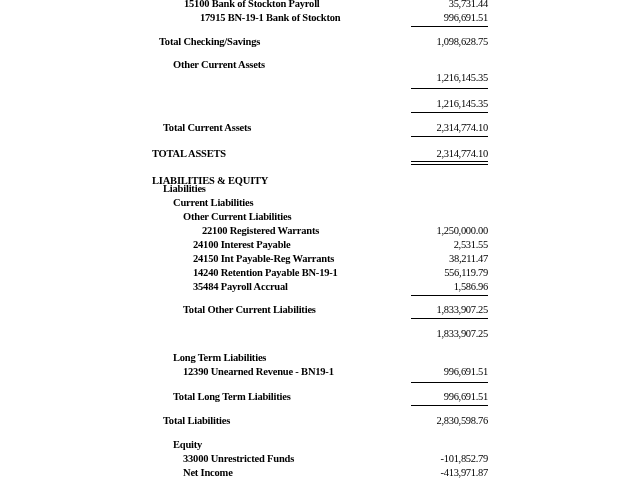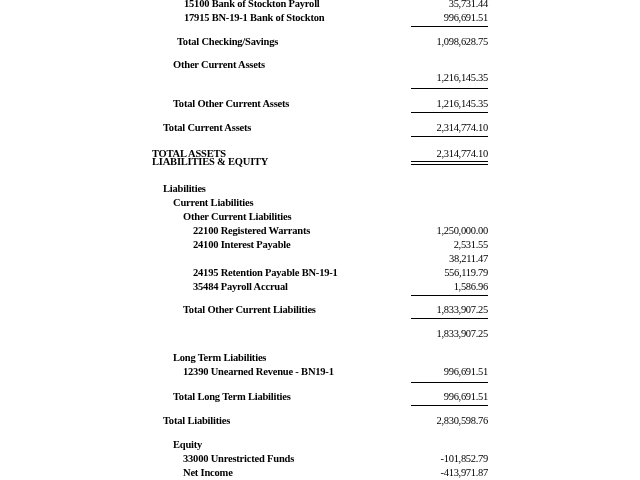--- a/index.html
+++ b/index.html
@@ -14,81 +14,81 @@
 </head>
 <body>
 
 <div>
 
   <div class="row" style="top:-3px">
     <span class="lbl" style="left:184px">15100 Bank of Stockton Payroll</span>
     <span class="amt">35,731.44</span>
   </div>
   <div class="row" style="top:11px">
-    <span class="lbl" style="left:184px">17915  BN-19-1 Bank of Stockton</span>
+    <span class="lbl" style="left:200px">17915  BN-19-1 Bank of Stockton</span>
     <span class="amt">996,691.51</span>
   </div>
   <div class="rule" style="top:26px"></div>
 
   <div class="row" style="top:35px">
-    <span class="lbl" style="left:177px">Total Checking/Savings</span>
+    <span class="lbl" style="left:159px">Total Checking/Savings</span>
     <span class="amt">1,098,628.75</span>
   </div>
 
   <div class="row" style="top:58px">
     <span class="lbl" style="left:173px">Other Current Assets</span>
   </div>
   <div class="row" style="top:71px">
     <span class="amt">1,216,145.35</span>
   </div>
   <div class="rule" style="top:88px"></div>
 
   <div class="row" style="top:97px">
-    <span class="lbl" style="left:173px">Total Other Current Assets</span>
     <span class="amt">1,216,145.35</span>
   </div>
   <div class="rule" style="top:112px"></div>
 
   <div class="row" style="top:121px">
     <span class="lbl" style="left:163px">Total Current Assets</span>
     <span class="amt">2,314,774.10</span>
   </div>
   <div class="rule" style="top:136px"></div>
 
   <div class="row" style="top:147px">
     <span class="lbl" style="left:152px">TOTAL ASSETS</span>
     <span class="amt">2,314,774.10</span>
   </div>
   <div class="drule" style="top:161px"></div>
 
-  <div class="row" style="top:155px">
+  <div class="row" style="top:174px">
     <span class="lbl" style="left:152px">LIABILITIES &amp; EQUITY</span>
   </div>
   <div class="row" style="top:182px">
     <span class="lbl" style="left:163px">Liabilities</span>
   </div>
   <div class="row" style="top:196px">
     <span class="lbl" style="left:173px">Current Liabilities</span>
   </div>
   <div class="row" style="top:210px">
     <span class="lbl" style="left:183px">Other Current Liabilities</span>
   </div>
   <div class="row" style="top:224px">
-    <span class="lbl" style="left:193px">22100 Registered Warrants</span>
+    <span class="lbl" style="left:202px">22100 Registered Warrants</span>
     <span class="amt">1,250,000.00</span>
   </div>
   <div class="row" style="top:238px">
     <span class="lbl" style="left:193px">24100 Interest Payable</span>
     <span class="amt">2,531.55</span>
   </div>
   <div class="row" style="top:252px">
+    <span class="lbl" style="left:193px">24150 Int Payable-Reg Warrants</span>
     <span class="amt">38,211.47</span>
   </div>
   <div class="row" style="top:266px">
-    <span class="lbl" style="left:193px">24195 Retention Payable BN-19-1</span>
+    <span class="lbl" style="left:193px">14240 Retention Payable BN-19-1</span>
     <span class="amt">556,119.79</span>
   </div>
   <div class="row" style="top:280px">
     <span class="lbl" style="left:193px">35484 Payroll Accrual</span>
     <span class="amt">1,586.96</span>
   </div>
   <div class="rule" style="top:295px"></div>
 
   <div class="row" style="top:303px">
     <span class="lbl" style="left:183px">Total Other Current Liabilities</span>

